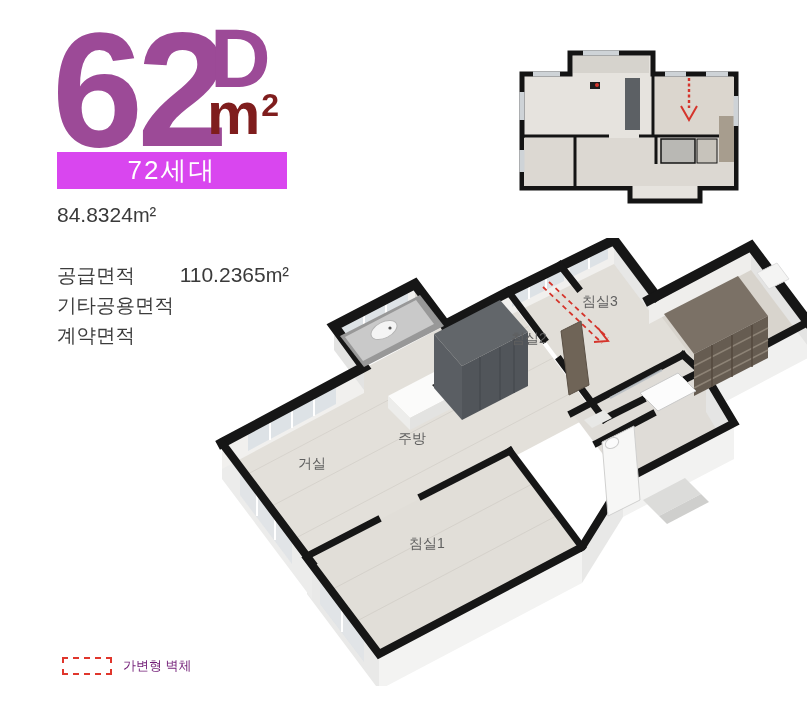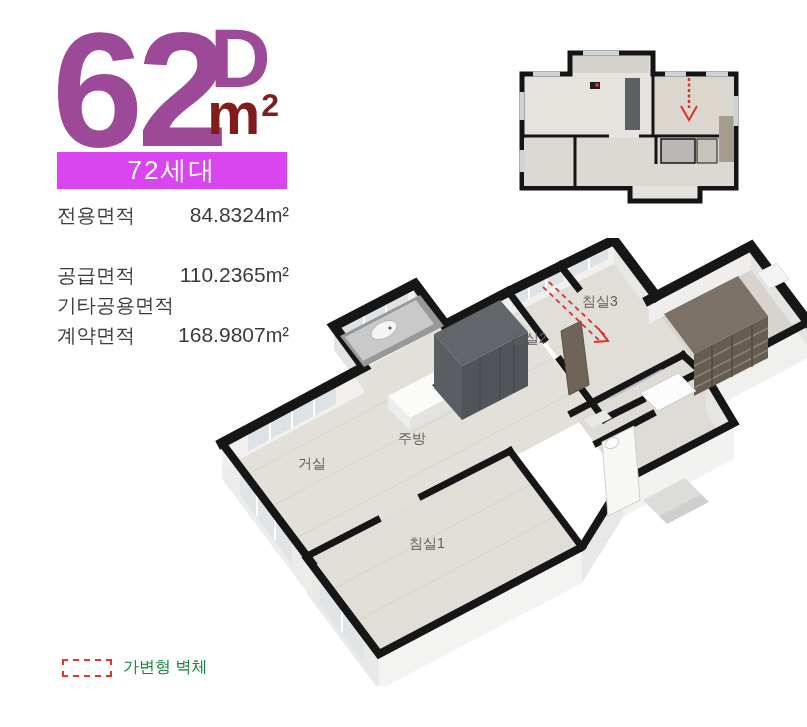--- a/index.html
+++ b/index.html
@@ -21,50 +21,48 @@
   
   .area-table{left:57px;top:200px;width:232px;}
   .arow{display:flex;justify-content:space-between;align-items:center;height:30px;}
   .alabel{width:120px;font-size:19.5px;color:#3c3c3c;text-align:justify;text-align-last:justify;}
   .avalue{font-size:21px;color:#3a3a3a;white-space:nowrap;}
   .avalue .u{font-size:20px;}
 
   
   .legend{left:62px;top:657px;display:flex;align-items:center;}
   .legend-box{width:46px;height:14px;border:2px dashed #e0362c;background:#ffffff;}
-  .legend-label{margin-left:11px;font-size:16px;color:#15803d;}
+  .legend-label{margin-left:11px;font-size:13px;color:#701a75;}
 
   svg text{font-family:"Liberation Sans", sans-serif;}
 </style>
 </head>
 <body>
 
 <div class="abs big-num">62</div>
 <div class="abs type-letter">D</div>
 <div class="abs type-unit"><span>m</span><sup>2</sup></div>
 
 <div class="abs badge">72세대</div>
 
 <div class="abs area-table">
   <div class="arow">
-    <span class="alabel">전용면적</span>
     <span class="avalue"><span>84.8324</span><span class="u">m²</span></span>
   </div>
   <div class="arow">
   </div>
   <div class="arow">
     <span class="alabel">공급면적</span>
     <span class="avalue"><span>110.2365</span><span class="u">m²</span></span>
   </div>
   <div class="arow">
     <span class="alabel">기타공용면적</span>
   </div>
   <div class="arow">
     <span class="alabel">계약면적</span>
-    <span class="avalue"><span>168.9807</span><span class="u">m²</span></span>
   </div>
 </div>
 
 <svg class="abs" style="left:513px;top:38px;" width="240" height="170" viewBox="0 0 240 170">
 
   <path d="M9,36 L57,36 L57,15 L140,15 L140,36 L223,36 L223,150 L187,150 L187,163 L117,163 L117,150 L9,150 Z" fill="#e6e3de" stroke="#141414" stroke-width="5"></path>
 
   <rect x="142" y="39" width="79" height="58" fill="#dbd6ce"></rect>
   <rect x="11" y="100" width="210" height="48" fill="#dcd8d2"></rect>
   <rect x="60" y="18" width="76" height="17" fill="#d6d3cd"></rect>

